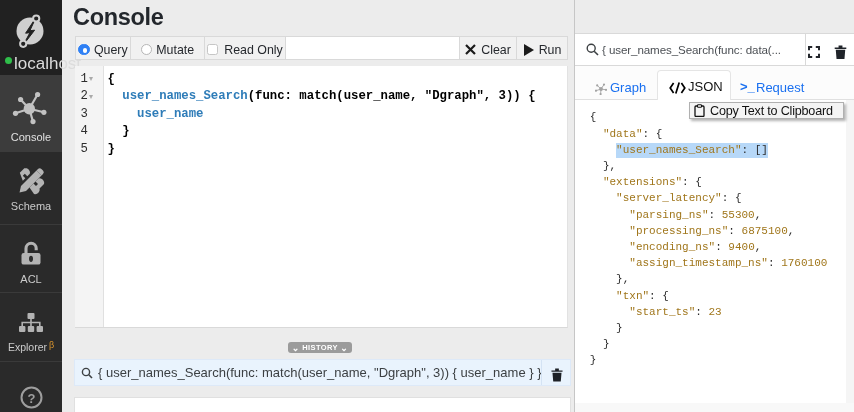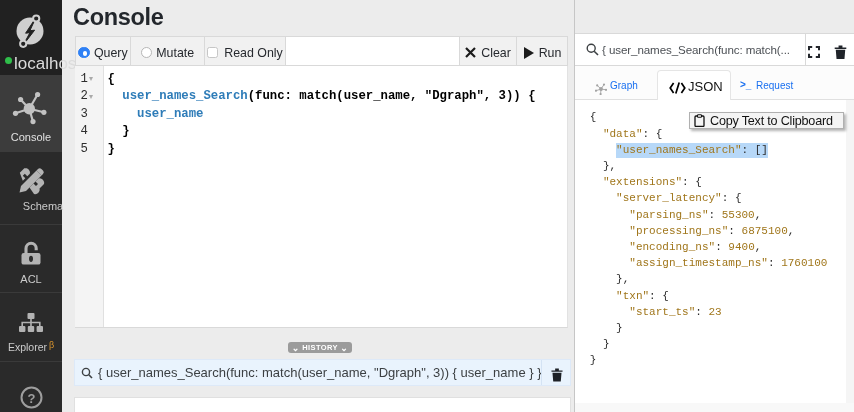--- a/index.html
+++ b/index.html
@@ -13,21 +13,21 @@
 .navitem { position:absolute; left:0; width:62px; text-align:center; color:#cdcdcd; }
 .navlabel { font-size:11px; color:#cbcbcb; }
 #nav-localhost { top:0; height:75px; background:#212121; }
 #nav-console { top:75px; height:77px; background:#3c3c3c; }
 #nav-schema { top:152px; height:72px; }
 #nav-acl { top:224px; height:68px; border-top:1px solid #3a3a3a; }
 #nav-explorer { top:292px; height:70px; border-top:1px solid #3a3a3a; border-bottom:1px solid #3a3a3a; }
 
 
 #title { left:73px; top:1px; font-size:23.5px; font-weight:bold; color:#23272c; letter-spacing:-0.3px; line-height:33px; }
-#toolbar { left:75px; top:36px; width:493px; height:30px; background:#fff;
+#toolbar { left:75px; top:36px; width:493px; height:24px; background:#fff;
   border:1px solid #d9d9d9; display:flex; }
 .tbtn { height:100%; background:#f1f1f1; border-right:1px solid #d9d9d9; padding-top:3px;
   display:flex; align-items:center; justify-content:center; font-size:12.4px; color:#26292e; }
 .tbtn.right { border-right:none; border-left:1px solid #d9d9d9; }
 #tb-spacer { flex:1; background:#fff; }
 .radio { width:11.5px; height:11.5px; border-radius:50%; margin-right:4px; }
 .radio.on { background:#2e80f5; border:1px solid #2e80f5; position:relative; }
 .radio.on::after { content:""; position:absolute; left:3.6px; top:3.6px; width:4.2px; height:4.2px;
   border-radius:50%; background:#fff; }
 .radio.off { background:#fff; border:1px solid #b6b6b6; }
@@ -61,30 +61,30 @@
 
 #rpanel { position:absolute; left:574px; top:0; width:280px; height:412px;
   background:#fff; border-left:1px solid #c6c6c6; }
 #rp-top { position:absolute; left:0; top:0; width:280px; height:33px; background:#ececec; }
 #rp-bar { position:absolute; left:0; top:33px; width:280px; height:33px; background:#fff;
   border-top:1px solid #d9d9d9; border-bottom:1px solid #d9d9d9; }
 #rp-bartext { position:absolute; left:27px; top:9px; font-size:11.6px; letter-spacing:-0.1px; color:#4c5055; white-space:nowrap; }
 #rp-vline { position:absolute; left:230px; top:0; width:1px; height:100%; background:#d9d9d9; }
 #rp-tabs { position:absolute; left:0; top:66px; width:280px; height:34px; background:#fcfcfc;
   border-bottom:1px solid #e0e0e0; }
-.tabtext { font-size:10px; font-weight:500; color:#1a70f0; }
+.tabtext { font-size:13px; font-weight:500; color:#1a70f0; }
 #tab-json { position:absolute; left:82px; top:4px; width:74px; height:30px; background:#fff;
   border:1px solid #e5e5e5; border-bottom:none; border-radius:4px 4px 0 0; }
 #jsonarea { position:absolute; left:0; top:100px; width:280px; height:312px; background:#fff; }
 #jsonsel { position:absolute; left:41.1px; top:42.8px; width:151.8px; height:15.7px; background:#b7d8f8; }
 #jsonpre { position:absolute; left:14.7px; top:9.3px; font-family:"Liberation Mono", monospace;
   font-size:11px; line-height:16.2px; color:#2b2b2b; white-space:pre; }
 .jk { color:#a0761b; }
 .jsel { }
-#copybtn { position:absolute; left:114px; top:12px; width:154.5px; height:17px; background:#f4f4f4;
+#copybtn { position:absolute; left:114px; top:2px; width:154.5px; height:17px; background:#f4f4f4;
   border:1px solid #b0b0b0; box-shadow:1.5px 1.5px 2.5px rgba(0,0,0,0.3);
   font-size:12.6px; letter-spacing:-0.2px; color:#111; display:flex; align-items:center; padding:0 4px; }
 #rp-scroll { position:absolute; right:0; top:0; width:9px; height:303px; background:#f5f5f5; }
 #rp-foot { position:absolute; left:0; bottom:0; width:280px; height:9px; background:#f8f8f8; }
 </style>
 </head>
 <body>
 <div id="stage">
 
   <div id="sidebar">
@@ -124,21 +124,21 @@
 
     <div class="navitem" id="nav-schema">
       <svg class="abs" style="left:17px;top:15px" width="28" height="28" viewBox="0 0 28 28">
         <g fill="#b3b3b3">
           <path d="M19.5 3.5 L24.5 8.5 L9 24 L2.5 25.5 L4 19 Z"></path>
           <path d="M21 2 a2.4 2.4 0 0 1 3.4 0 l1.6 1.6 a2.4 2.4 0 0 1 0 3.4 L24.5 8.5 L19.5 3.5 Z"></path>
           <path d="M2.5 5.5 L7 1 a4.5 4.5 0 0 1 5.5 5.5 L10 9 L7.5 6.5 L5.5 8.5 L8 11 L5.5 13.5 Z" transform="translate(0.3,0.3)"></path>
           <path d="M16.5 17.5 L19 20 L21 18 L18.5 15.5 L21.5 12.5 a4.5 4.5 0 0 1 5.5 5.5 L22.5 22.5 a4.5 4.5 0 0 1 -5.5 5.5 L12.5 21.5 Z" transform="translate(0,-1)"></path>
         </g>
       </svg>
-      <div class="abs navlabel" style="left:12px;top:48px;width:62px;">Schema</div>
+      <div class="abs navlabel" style="left:0;top:48px;width:62px;">Schema</div>
     </div>
 
     <div class="navitem" id="nav-acl">
       <svg class="abs" style="left:20px;top:15.5px" width="22" height="25" viewBox="0 0 22 25">
         <path d="M6 12 L6 7.4 a5.1 5.1 0 0 1 10.2 0 L16.2 9.2" fill="none" stroke="#b3b3b3" stroke-width="3.1"></path>
         <rect x="1.5" y="12" width="19" height="11.6" rx="2.2" fill="#b3b3b3"></rect>
         <ellipse cx="11" cy="17.8" rx="2" ry="3.1" fill="#2e2e2e"></ellipse>
       </svg>
       <div class="abs navlabel" style="left:0;top:48px;width:62px;">ACL</div>
     </div>
@@ -212,21 +212,21 @@
   </div>
   <div class="abs" id="histrow2"></div>
 
   <div id="rpanel">
     <div id="rp-top"></div>
     <div id="rp-bar">
       <svg width="13" height="13" viewBox="0 0 13 13" style="position:absolute;left:11px;top:9px;">
         <circle cx="5.2" cy="5.2" r="4" fill="none" stroke="#3c4043" stroke-width="1.4"></circle>
         <line x1="8.2" y1="8.2" x2="12" y2="12" stroke="#3c4043" stroke-width="1.6"></line>
       </svg>
-      <div id="rp-bartext">{ user_names_Search(func: match(...</div>
+      <div id="rp-bartext">{ user_names_Search(func: data(...</div>
       <div id="rp-vline"></div>
       <svg width="12" height="12" viewBox="0 0 12 12" style="position:absolute;left:233px;top:12px;">
         <path d="M1 4.2 V1 H4.2 M7.8 1 H11 V4.2 M11 7.8 V11 H7.8 M4.2 11 H1 V7.8" fill="none" stroke="#23262b" stroke-width="2"></path>
       </svg>
       <svg width="13" height="14.5" viewBox="0 0 13 15" style="position:absolute;left:259px;top:11px;">
         <path d="M0.5 2.5 h12 v1.6 h-12 Z M4.5 0.5 h4 v2 h-4 Z M1.6 5 h9.8 l-0.8 9.5 h-8.2 Z" fill="#20242a"></path>
       </svg>
     </div>
     <div id="rp-tabs">
       <svg width="12" height="12" viewBox="0 0 12 12" style="position:absolute;left:20px;top:17px;">

